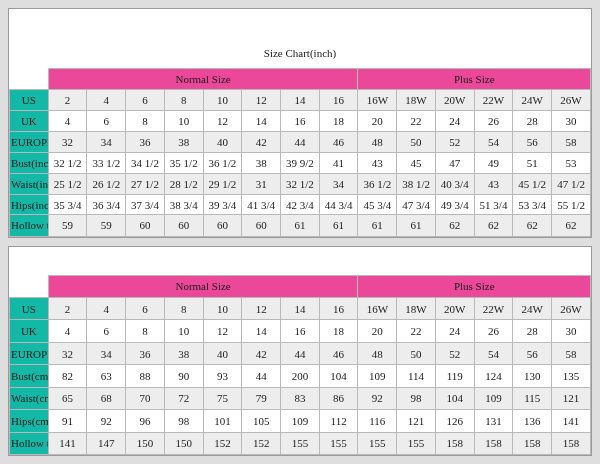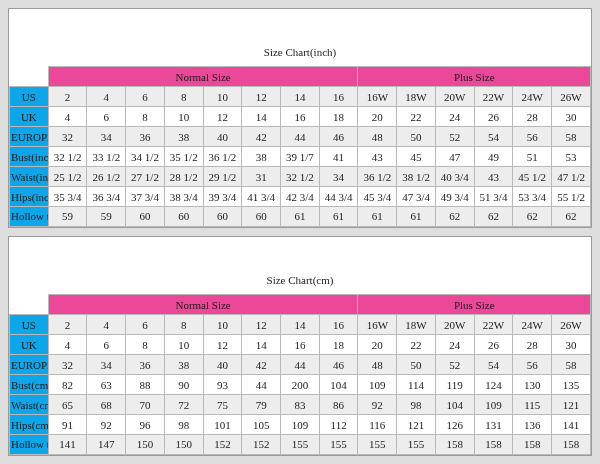--- a/index.html
+++ b/index.html
@@ -50,21 +50,21 @@
     font-size: 14px;
     padding: 4px 0 3px 0 !important;
     color: #111;
   }
   .grp {
     font-size: 13px;
     background: #ec4899;
   }
   .rowlabel {
     font-size: 12.5px;
-    background: #0ea5e9;
+    background: #14b8a6;
     text-align: center;
   }
   .shade {
     background: #ededed;
   }
   .white {
     background: #ffffff;
   }
   .corner {
     background: #ffffff;
@@ -139,21 +139,21 @@
             <td class="shade">58</td>
           </tr>
           <tr>
             <td class="rowlabel">Bust(inch)</td>
             <td class="white">32 1/2</td>
             <td class="white">33 1/2</td>
             <td class="white">34 1/2</td>
             <td class="white">35 1/2</td>
             <td class="white">36 1/2</td>
             <td class="white">38</td>
-            <td class="white">39 1/7</td>
+            <td class="white">39 9/2</td>
             <td class="white">41</td>
             <td class="white">43</td>
             <td class="white">45</td>
             <td class="white">47</td>
             <td class="white">49</td>
             <td class="white">51</td>
             <td class="white">53</td>
           </tr>
           <tr>
             <td class="rowlabel">Waist(inch)</td>
@@ -206,23 +206,20 @@
             <td class="shade">62</td>
             <td class="shade">62</td>
           </tr>
         </tbody>
     </table>
   </div>
   <div class="chart-block">
     <table class="chart">
       <tbody>
           <tr>
-            <td class="title-cell" colspan="15">Size Chart(cm)</td>
-          </tr>
-          <tr>
             <td class="corner">&nbsp;</td>
             <td class="grp" colspan="8">Normal Size</td>
             <td class="grp" colspan="6">Plus Size</td>
           </tr>
           <tr>
             <td class="rowlabel">US</td>
             <td class="shade">2</td>
             <td class="shade">4</td>
             <td class="shade">6</td>
             <td class="shade">8</td>

